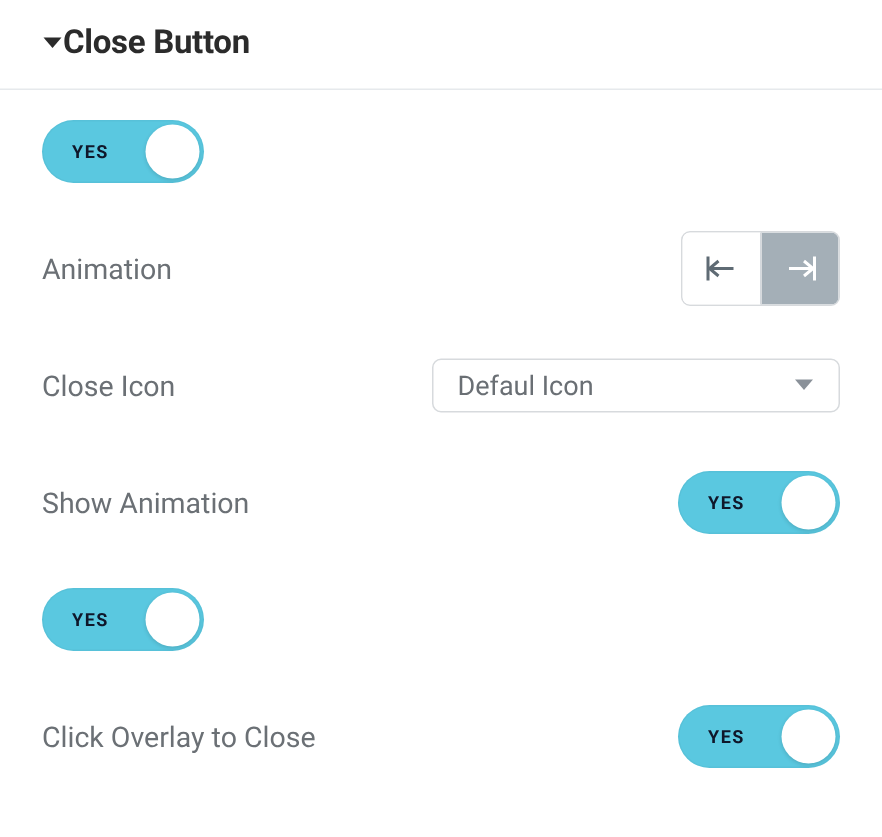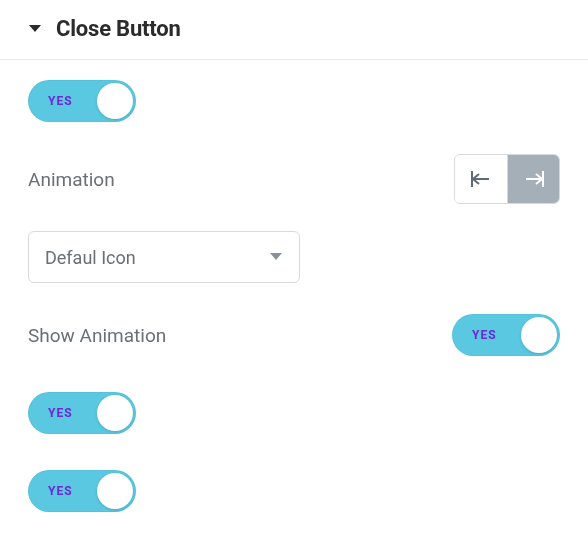--- a/index.html
+++ b/index.html
@@ -7,21 +7,20 @@
       font-family: -apple-system, BlinkMacSystemFont, "Segoe UI", Roboto, Helvetica, Arial, sans-serif;
       background: #fff;
       width: 588px;
       height: 558px;
       color: #555;
     }
     .section-header {
       display: flex;
       align-items: center;
       padding: 16px 28px 18px;
-      gap: 14px;
       border-bottom: 1px solid #e6e9ec;
     }
     .section-header .caret svg { display: block; }
     .section-title {
       font-size: 22px;
       font-weight: 700;
       color: #2b2b2b;
       letter-spacing: -0.2px;
     }
     .rows {
@@ -45,21 +44,21 @@
       border-radius: 21px;
       background: #5ac8e0;
       position: relative;
       display: inline-flex;
       align-items: center;
       padding: 0;
       cursor: pointer;
       box-shadow: inset 0 0 0 1px rgba(0,0,0,0.03);
     }
     .toggle-text {
-      color: #6d28d9;
+      color: #0f172a;
       font-weight: 700;
       font-size: 12px;
       letter-spacing: 1px;
       margin-left: 20px;
     }
     .toggle-knob {
       position: absolute;
       right: 3px;
       top: 3px;
       width: 36px;
@@ -87,21 +86,21 @@
     }
     .seg-btn + .seg-btn { border-left: 1px solid #d7dadd; }
     .seg-btn.active {
       background: #a4afb7;
     }
     .seg-btn svg { display: block; }
     .seg-btn .ic { stroke: #5f6b74; }
     .seg-btn.active .ic { stroke: #fff; }
     
     .select {
-      height: 52px;
+      height: 36px;
       width: 272px;
       border: 1px solid #d7dadd;
       border-radius: 6px;
       background: #fff;
       display: inline-flex;
       align-items: center;
       justify-content: space-between;
       padding: 0 16px;
       color: #6a6f74;
       font-size: 18px;
@@ -148,20 +147,21 @@
             <line class="ic" x1="21" y1="2" x2="21" y2="18" stroke-width="2"></line>
             <line class="ic" x1="4" y1="10" x2="20" y2="10" stroke-width="2"></line>
             <path class="ic" d="M14 5 L20 10 L14 15" fill="none" stroke-width="2"></path>
           </svg>
         </span>
       </div>
     </div>
   </div>
 
   <div class="row">
+    <span class="row-label">Close Icon</span>
     <div class="select">
       <span>Defaul Icon</span>
       <span class="chev">
         <svg width="14" height="10" viewBox="0 0 14 10">
             <path d="M1 1 L7 8 L13 1 Z" fill="#8a9199"></path>
           </svg>
       </span>
     </div>
   </div>
 
@@ -174,19 +174,20 @@
   </div>
 
   <div class="row">
     <div class="toggle">
       <span class="toggle-text">YES</span>
       <span class="toggle-knob"></span>
     </div>
   </div>
 
   <div class="row">
+    <span class="row-label">Click Overlay to Close</span>
     <div class="toggle">
       <span class="toggle-text">YES</span>
       <span class="toggle-knob"></span>
     </div>
   </div>
 
 </div>
 
 </body></html>

